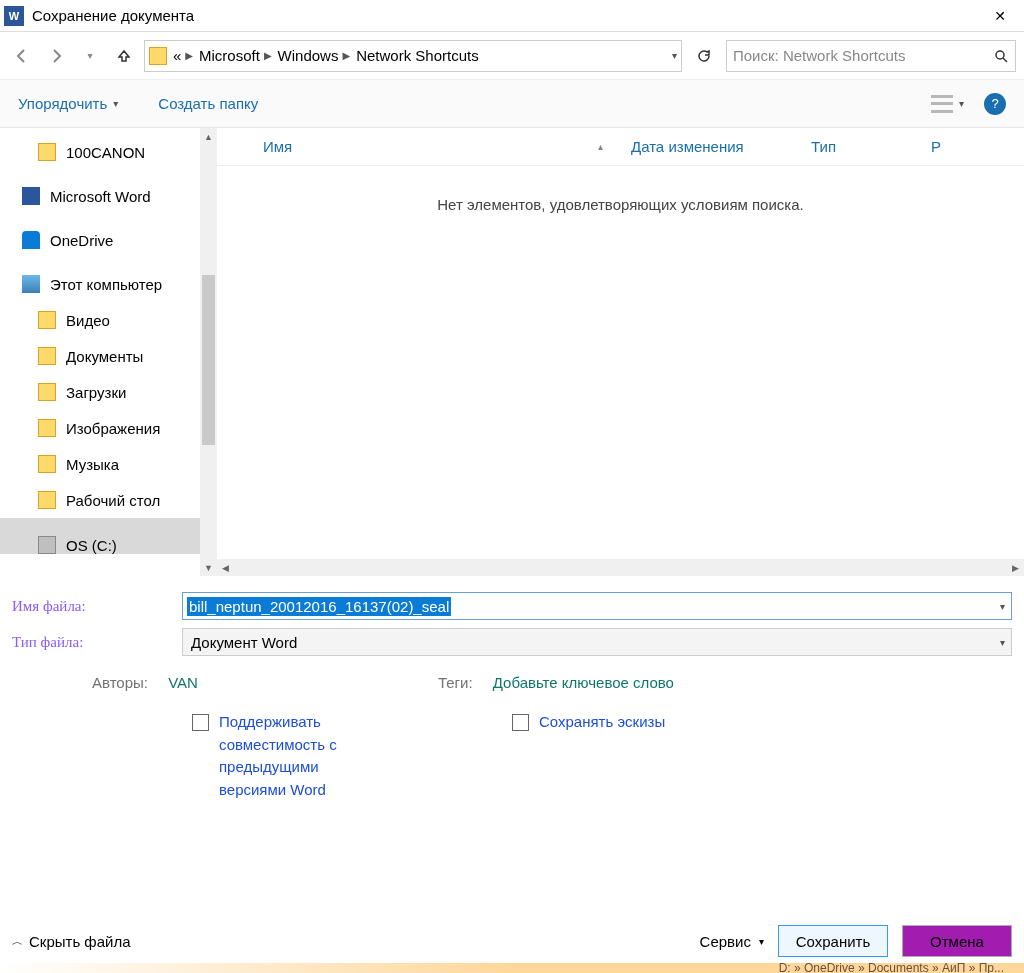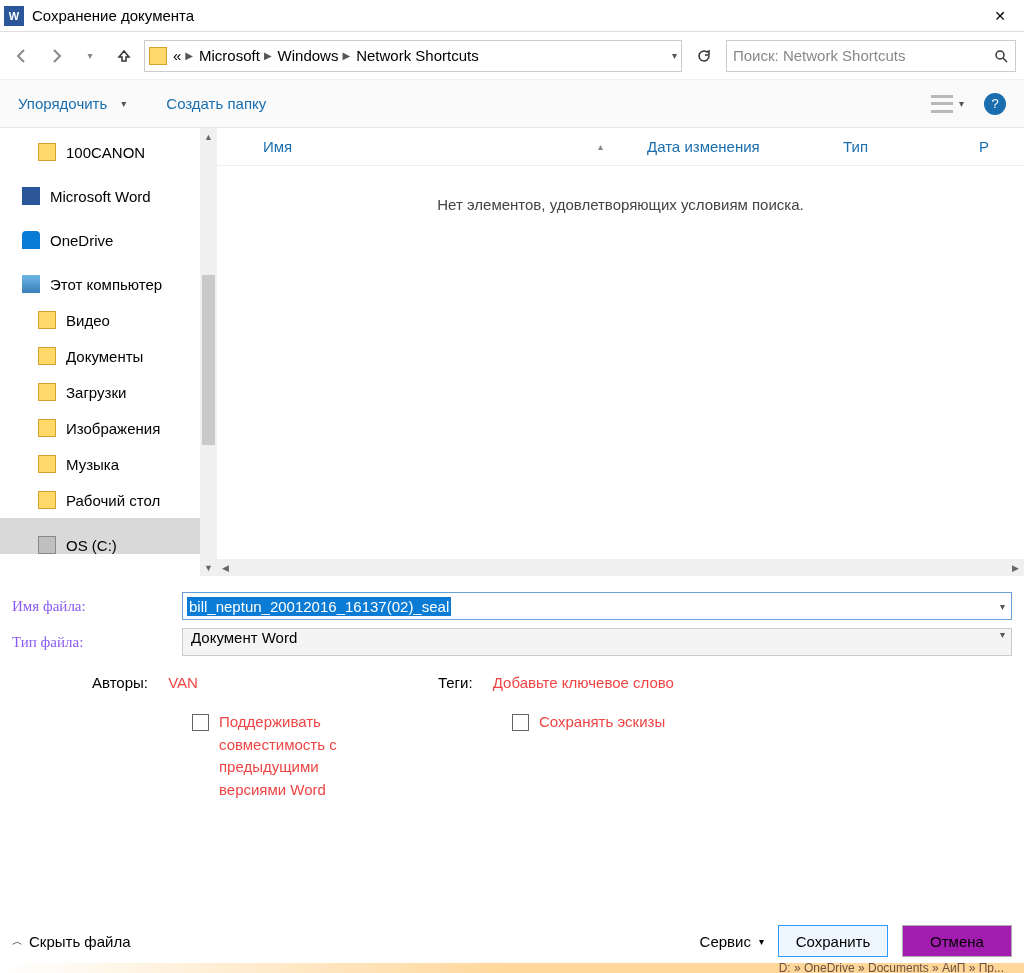--- a/index.html
+++ b/index.html
@@ -14,21 +14,21 @@
   .navbar .up svg { color: #333; }
   .addressbar { flex: 1; display: flex; align-items: center; height: 32px; border: 1px solid #ccc; padding: 0 4px; gap: 6px; min-width: 0; }
   .addressbar .folder-chip { width: 18px; height: 18px; background: #ffd96a; border: 1px solid #d6a42c; }
   .addressbar .crumb { display: flex; align-items: center; gap: 4px; white-space: nowrap; }
   .addressbar .chev { color: #555; font-size: 10px; }
   .addressbar .spacer { flex: 1; }
   .refresh { width: 32px; height: 32px; display: flex; align-items: center; justify-content: center; color: #333; }
   .searchbox { width: 290px; height: 32px; border: 1px solid #ccc; display: flex; align-items: center; padding: 0 6px; color: #888; }
   .searchbox span { flex: 1; }
   .toolbar { height: 48px; display: flex; align-items: center; padding: 0 18px; gap: 40px; border-bottom: 1px solid #e6e6e6; background: #fafafa; }
-  .toolbar .organise { color: #1a6eaf; display: flex; align-items: center; gap: 14px; }
+  .toolbar .organise { color: #1a6eaf; display: flex; align-items: center; gap: 6px; }
   .toolbar .newfolder { color: #1a6eaf; }
   .toolbar .right { margin-left: auto; display: flex; align-items: center; gap: 20px; }
   .toolbar .viewicon { width: 22px; height: 18px; display: flex; flex-direction: column; justify-content: space-between; }
   .toolbar .viewicon div { height: 3px; background: #b8b8b8; }
   .help { width: 22px; height: 22px; border-radius: 50%; background: #1a6eaf; color: #fff; display: flex; align-items: center; justify-content: center; font-size: 13px; }
   .body { display: flex; height: 448px; position: relative; }
   .sidebar { width: 200px; padding-top: 6px; overflow: hidden; }
   .sideitem { height: 36px; display: flex; align-items: center; padding-left: 38px; gap: 10px; white-space: nowrap; cursor: default; }
   .sideitem.level0 { padding-left: 22px; }
   .sideitem.selected { background: #d9d9d9; align-items: flex-end; }
@@ -36,43 +36,43 @@
   .ico.folder { background: #ffd96a; border: 1px solid #d6a42c; }
   .ico.word { background: #2b579a; }
   .ico.onedrive { background: #0a7cd6; border-radius: 4px 4px 0 0; }
   .ico.pc { background: linear-gradient(#6fb7e8,#3a7fb6); }
   .ico.drive { background: #bfbfbf; border: 1px solid #888; }
   .vscroll { width: 17px; background: #f0f0f0; display: flex; flex-direction: column; }
   .vscroll .arrow { height: 17px; display: flex; align-items: center; justify-content: center; color: #666; font-size: 9px; }
   .vscroll .track { flex: 1; position: relative; }
   .vscroll .thumb { position: absolute; left: 2px; right: 2px; background: #c9c9c9; }
   .content { flex: 1; position: relative; display: flex; flex-direction: column; }
-  .list-header { height: 38px; display: flex; align-items: center; color: #1a6eaf; border-bottom: 1px solid #eee; gap: 16px; }
+  .list-header { height: 38px; display: flex; align-items: center; color: #1a6eaf; border-bottom: 1px solid #eee; }
   .list-header .col { padding: 0 14px; display: flex; align-items: center; gap: 12px; }
   .list-header .sort { font-size: 10px; color: #888; }
   .col.name { width: 400px; }
   .col.date { width: 180px; }
   .col.type { width: 120px; }
   .empty-msg { text-align: center; padding-top: 30px; color: #444; }
   .hscroll { height: 17px; background: #f0f0f0; display: flex; }
   .hscroll .arrow { width: 17px; display: flex; align-items: center; justify-content: center; color: #666; font-size: 9px; }
   .hscroll .track { flex: 1; }
   .bottom { padding: 16px 12px 8px 12px; }
   .row { display: flex; align-items: center; margin-bottom: 8px; }
   .row .label { width: 170px; text-align: left; padding-right: 12px; color: #8b5cf6; font-family: Liberation Serif, serif; }
   .filename-box { flex: 1; height: 28px; border: 1px solid #6aa0d8; display: flex; align-items: center; padding: 0 4px; position: relative; }
   .filename-box .sel { background: #0a7cd6; color: #fff; padding: 1px 2px; }
   .filename-box .dd { position: absolute; right: 6px; color: #555; font-size: 10px; }
-  .filetype-box { flex: 1; height: 28px; border: 1px solid #ccc; background: #f4f4f4; display: flex; align-items: flex-start; padding: 0 8px; position: relative; }
+  .filetype-box { flex: 1; height: 28px; border: 1px solid #ccc; background: #f4f4f4; display: flex; align-items: center; padding: 0 8px; position: relative; }
   .filetype-box .dd { position: absolute; right: 6px; color: #555; font-size: 10px; }
   .meta-row { display: flex; padding: 10px 0 20px 80px; gap: 40px; }
-  .meta-row .mlabel { color: #000000; margin-right: 16px; }
-  .meta-row .mval { color: #ef4444; }
+  .meta-row .mlabel { color: #737373; margin-right: 16px; }
+  .meta-row .mval { color: #0f766e; }
   .check-row { display: flex; padding-left: 180px; gap: 140px; }
-  .check { display: flex; align-items: flex-start; gap: 10px; color: #ef4444; max-width: 180px; line-height: 1.5; justify-content: center; }
+  .check { display: flex; align-items: flex-start; gap: 10px; color: #1d4ed8; max-width: 180px; line-height: 1.5; justify-content: center; }
   .check .box { width: 17px; height: 17px; border: 1px solid #666; flex: 0 0 17px; margin-top: 3px; }
   .footer { position: absolute; bottom: 16px; left: 0; right: 0; padding: 0 12px; display: flex; align-items: center; gap: 14px; }
   .hide-folders { display: flex; align-items: center; gap: 6px; }
   .footer .spacer { flex: 1; }
   .service { display: flex; align-items: center; gap: 8px; }
   .btn { width: 110px; height: 32px; border: 1px solid #adadad; background: #a21caf; display: flex; align-items: center; justify-content: center; cursor: default; }
   .btn.primary { border: 1px solid #3399ff; background: #eef7ff; }
   .statusbar { position: absolute; bottom: 0; left: 0; right: 0; height: 10px; background: linear-gradient(to right, #ffffff, #ffd79a 50%); overflow: hidden; font-size: 12px; display:flex;justify-content:flex-end;align-items:center;padding-right:20px;color:#6b513a;white-space:nowrap; }
   svg { width: 16px; height: 16px; }
 </style>

